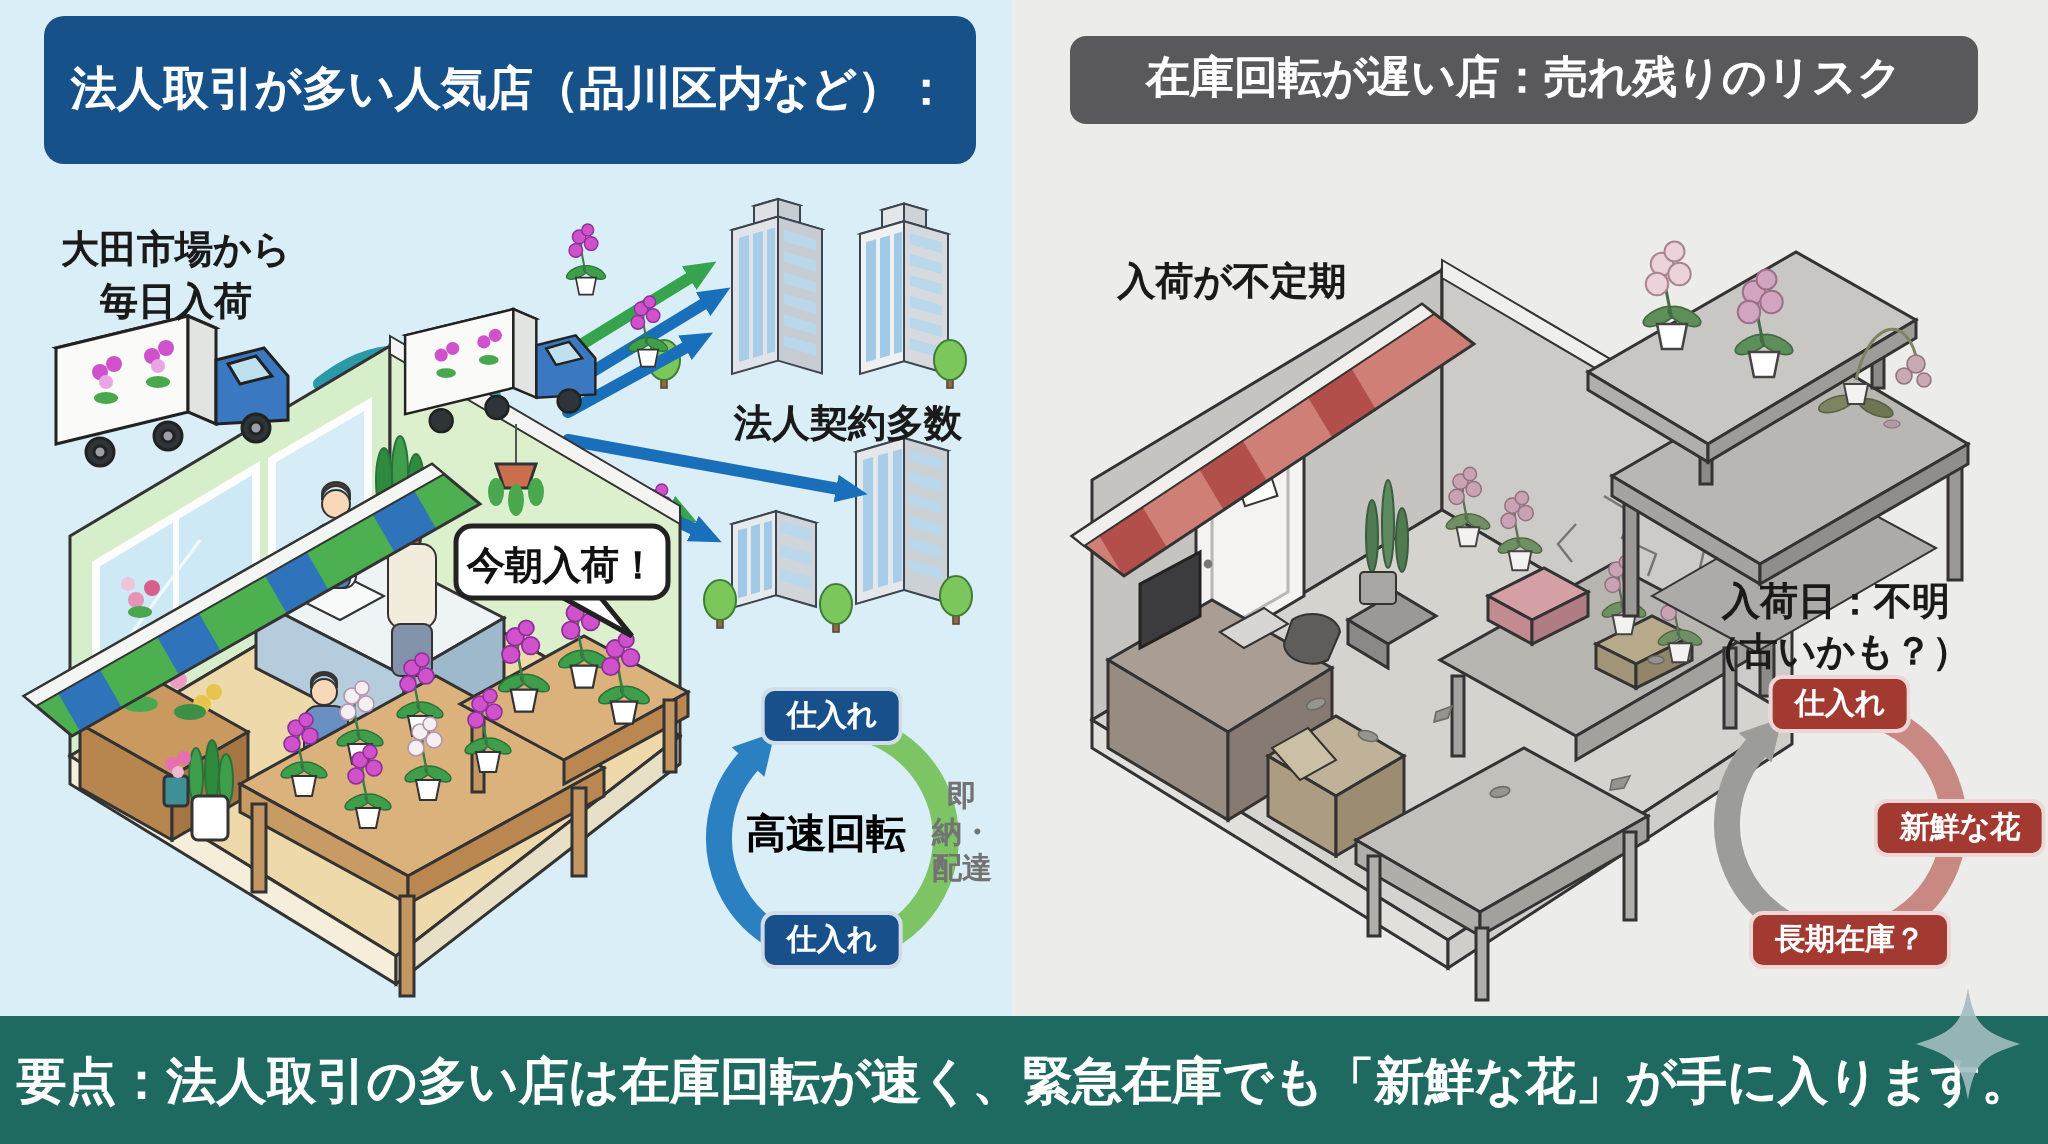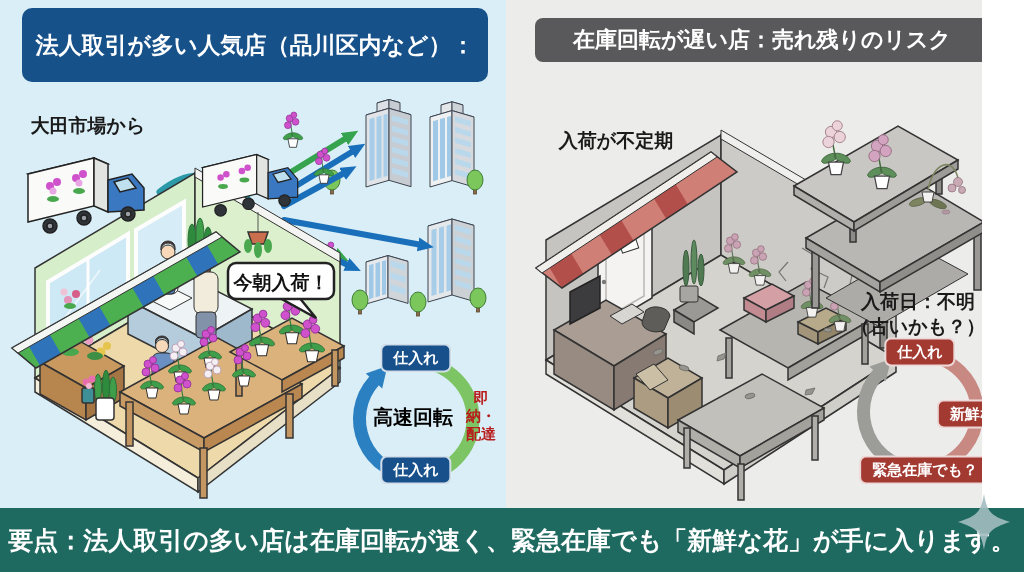--- a/index.html
+++ b/index.html
@@ -1,41 +1,41 @@
 <!DOCTYPE html>
 <html><head>
 <meta charset="utf-8">
 <style>
   html,body{margin:0;padding:0;background:#fff;}
   .stage{position:relative;width:1024px;height:572px;overflow:hidden;
          font-family:"DejaVu Sans","Liberation Sans",sans-serif;}
   .panel{position:absolute;top:0;height:508px;overflow:hidden;}
   .panel-left{left:0;width:506px;background:#d9eef6;}
-  .panel-right{left:506px;width:476px;background:#ececea;}
+  .panel-right{left:506px;width:518px;background:#ececea;}
   .scene{position:absolute;left:0;top:0;}
   .hdr{position:absolute;display:flex;flex-direction:column;justify-content:center;
        align-items:center;text-align:center;color:#fff;font-weight:bold;z-index:5;}
   .hdr-blue{left:22px;top:8px;width:466px;height:74px;background:#17518a;border-radius:10px;
             font-size:23px;line-height:1.5;}
   .hdr-gray{left:29px;top:18px;width:454px;height:44px;background:#59595b;border-radius:8px;
             font-size:22px;line-height:44px;}
   .lbl{position:absolute;color:#1a1a1a;font-weight:bold;text-align:center;z-index:4;}
   .market{left:18px;top:113px;width:140px;font-size:19px;line-height:1.35;}
   .corporate{left:354px;top:199px;width:140px;font-size:19px;}
   .irregular{left:40px;top:128px;width:140px;font-size:19px;text-align:center;}
   .note{left:332px;top:289px;width:160px;font-size:19px;line-height:1.3;}
   .pill{position:absolute;transform:translate(-50%,-50%);color:#fff;font-weight:bold;
         font-size:15px;padding:3px 11px;border-radius:7px;white-space:nowrap;z-index:4;
         border:2px solid rgba(255,255,255,.8);}
   .pill-blue{background:#17508a;}
   .pill-red{background:#a33a32;}
   .cyc-center{position:absolute;transform:translate(-50%,-50%);font-weight:bold;
               font-size:20px;color:#000000;white-space:nowrap;z-index:4;}
   .cyc-side{position:absolute;transform:translate(-50%,-50%);font-weight:bold;
-            font-size:15px;color:#b91c1c;text-align:center;line-height:1.2;z-index:4;}
+            font-size:15px;color:#737373;text-align:center;line-height:1.2;z-index:4;}
   .footer{position:absolute;left:0;top:508px;width:1024px;height:64px;background:#1f6a60;
           display:flex;align-items:center;justify-content:center;z-index:6;}
   .footer-text{color:#fff;font-weight:bold;font-size:25px;white-space:nowrap;}
   .sparkle{position:absolute;left:954px;top:492px;z-index:7;}
   svg text{font-family:"DejaVu Sans","Liberation Sans",sans-serif;}
 </style>
 </head>
 <body>
 
 <div class="stage">
@@ -371,21 +371,23 @@
         <rect x="228" y="263" width="106" height="36" rx="8" fill="#ffffff" stroke="#222" stroke-width="2.5"></rect>
         <text x="281" y="289" text-anchor="middle" font-size="19" font-weight="bold" fill="#111">今朝入荷！</text>
       </g>
     </svg>
 
     <div class="hdr hdr-blue">
       <div>法人取引が多い人気店（品川区内など）：</div>
     </div>
     <div class="lbl market">
       <div>大田市場から</div>
+      <div>毎日入荷</div>
     </div>
+    <div class="lbl corporate">法人契約多数</div>
 
     <div class="pill pill-blue" style="left:416px;top:358px;">仕入れ</div>
     <div class="pill pill-blue" style="left:416px;top:470px;">仕入れ</div>
     <div class="cyc-center" style="left:413px;top:417px;">高速回転</div>
     <div class="cyc-side" style="left:481px;top:416px;">
       <div>即納・</div>
       <div>配達</div>
     </div>
   </section>
 
@@ -562,21 +564,21 @@
 
     <div class="hdr hdr-gray">在庫回転が遅い店：売れ残りのリスク</div>
     <div class="lbl irregular">入荷が不定期</div>
     <div class="lbl note">
       <div>入荷日：不明</div>
       <div>（古いかも？）</div>
     </div>
 
     <div class="pill pill-red" style="left:414px;top:352px;">仕入れ</div>
     <div class="pill pill-red" style="left:474px;top:414px;">新鮮な花</div>
-    <div class="pill pill-red" style="left:419px;top:470px;">緊急在庫でも？</div>
+    <div class="pill pill-red" style="left:419px;top:470px;">長期在庫？</div>
   </section>
 
   <footer class="footer">
     <div class="footer-text">要点：法人取引の多い店は在庫回転が速く、緊急在庫でも「新鮮な花」が手に入ります。</div>
   </footer>
   <svg class="sparkle" width="60" height="60" viewBox="0 0 60 60">
     <path d="M30,2 C33,20 37,24 56,30 C37,36 33,40 30,58 C27,40 23,36 4,30 C23,24 27,20 30,2 Z" fill="#a2bcc0" opacity="0.9"></path>
   </svg>
 </div>
 

